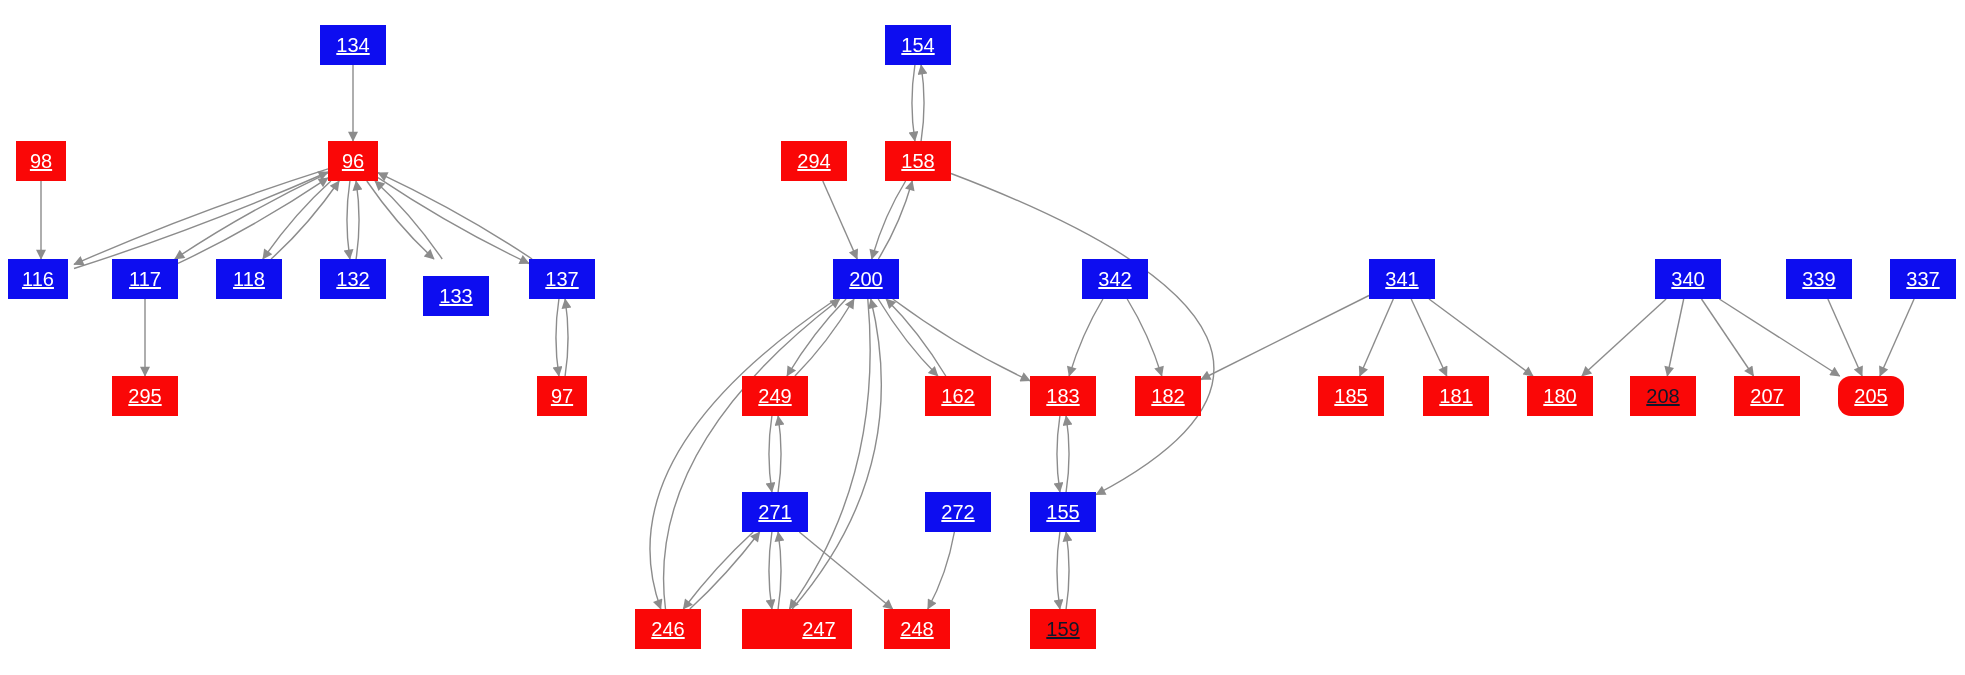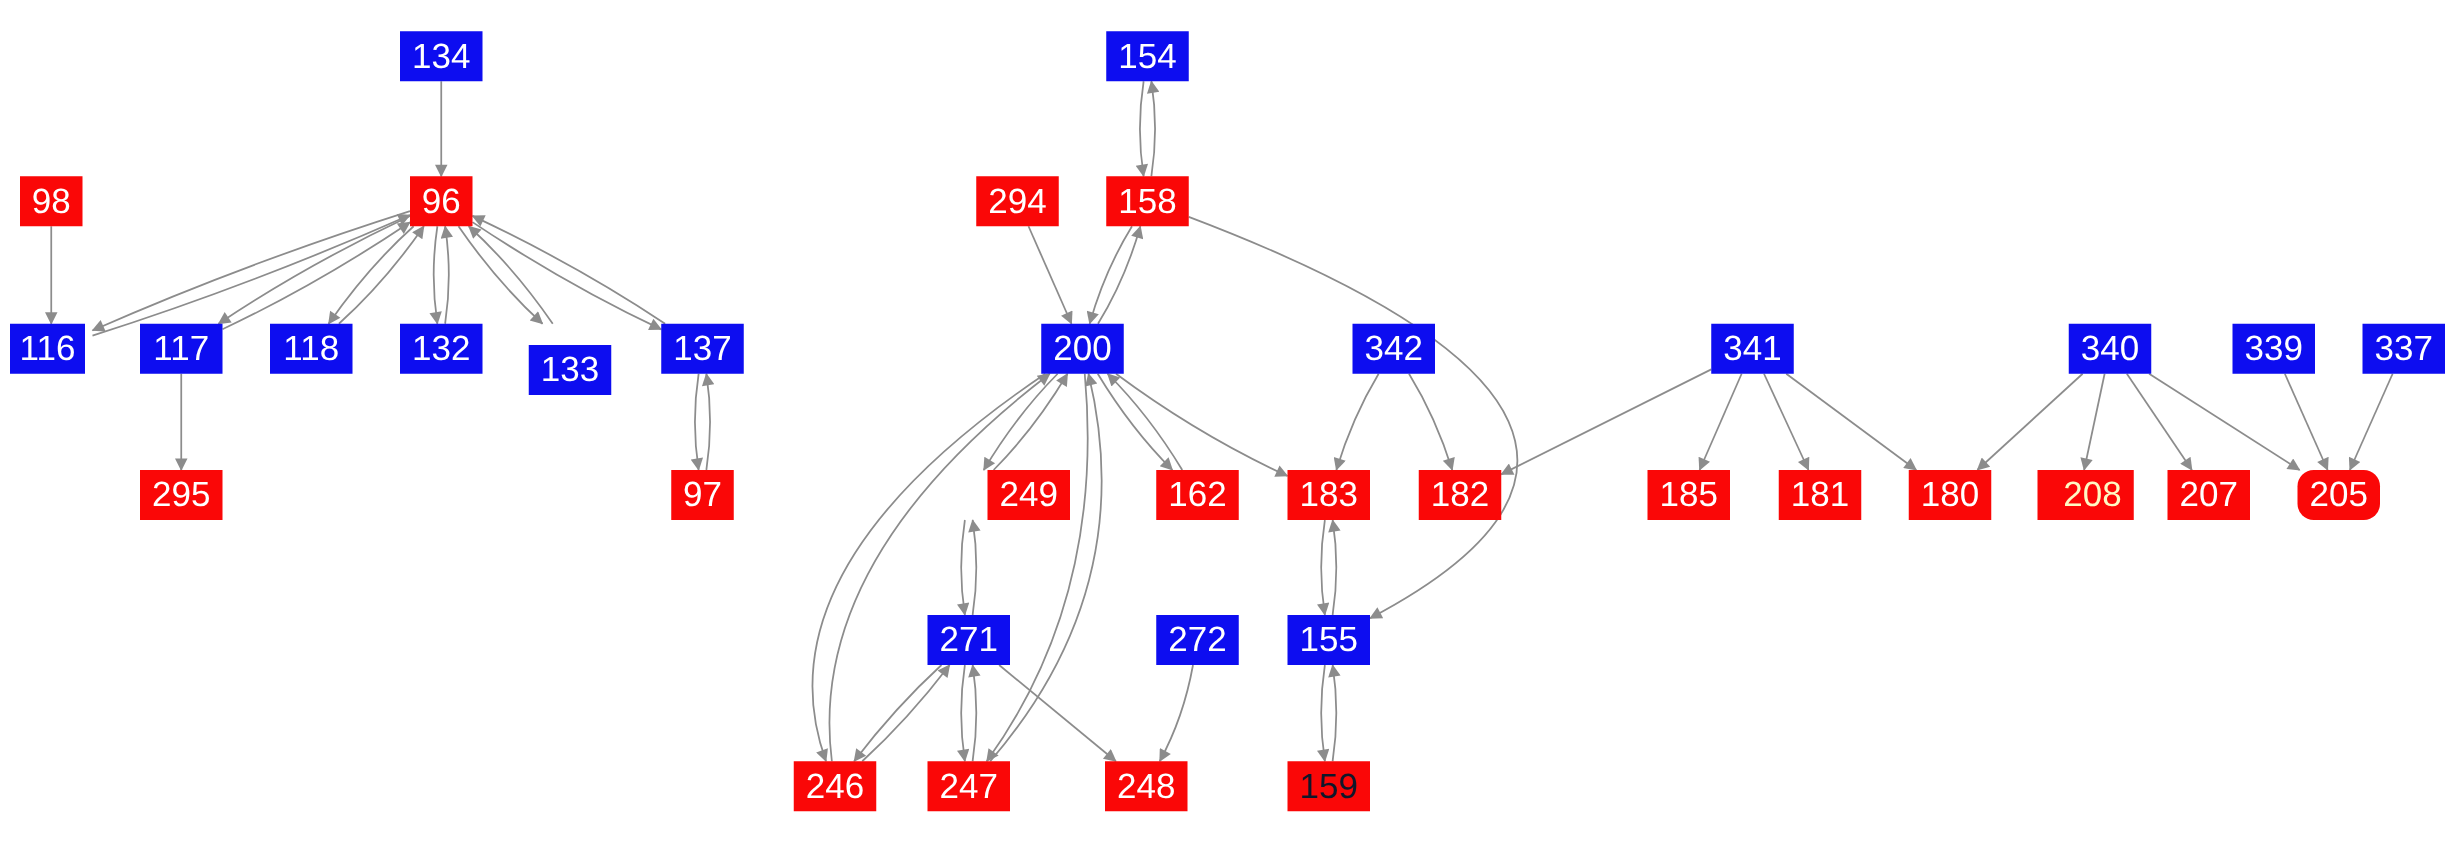--- a/index.html
+++ b/index.html
@@ -28,24 +28,25 @@
     top: 0;
     width: 1965px;
     height: 675px;
   }
   .graph-node {
     position: absolute;
     display: flex;
     align-items: center;
     justify-content: center;
     color: #ffffff;
-    font-size: 28px;
+    font-size: 20px;
     line-height: 1;
     user-select: none;
     cursor: default;
+    text-decoration: underline;
   }
   .edge-path {
     fill: none;
   }
 </style>
 </head>
 <body>
 
 <div id="graph-canvas">
   <svg id="edge-layer" width="1965" height="675" viewBox="0 0 1965 675" xmlns="http://www.w3.org/2000/svg">
@@ -125,31 +126,31 @@
       <div class="graph-node" style="left: 423px; top: 276px; width: 66px; height: 40px; background: rgb(13, 13, 240); color: rgb(255, 255, 255);">133</div>
       <div class="graph-node" style="left: 529px; top: 259px; width: 66px; height: 40px; background: rgb(13, 13, 240); color: rgb(255, 255, 255);">137</div>
       <div class="graph-node" style="left: 833px; top: 259px; width: 66px; height: 40px; background: rgb(13, 13, 240); color: rgb(255, 255, 255);">200</div>
       <div class="graph-node" style="left: 1082px; top: 259px; width: 66px; height: 40px; background: rgb(13, 13, 240); color: rgb(255, 255, 255);">342</div>
       <div class="graph-node" style="left: 1369px; top: 259px; width: 66px; height: 40px; background: rgb(13, 13, 240); color: rgb(255, 255, 255);">341</div>
       <div class="graph-node" style="left: 1655px; top: 259px; width: 66px; height: 40px; background: rgb(13, 13, 240); color: rgb(255, 255, 255);">340</div>
       <div class="graph-node" style="left: 1786px; top: 259px; width: 66px; height: 40px; background: rgb(13, 13, 240); color: rgb(255, 255, 255);">339</div>
       <div class="graph-node" style="left: 1890px; top: 259px; width: 66px; height: 40px; background: rgb(13, 13, 240); color: rgb(255, 255, 255);">337</div>
       <div class="graph-node" style="left: 112px; top: 376px; width: 66px; height: 40px; background: rgb(250, 7, 7); color: rgb(255, 255, 255);">295</div>
       <div class="graph-node" style="left: 537px; top: 376px; width: 50px; height: 40px; background: rgb(250, 7, 7); color: rgb(255, 255, 255);">97</div>
-      <div class="graph-node" style="left: 742px; top: 376px; width: 66px; height: 40px; background: rgb(250, 7, 7); color: rgb(255, 255, 255); margin-left: 48px;">249</div>
+      <div class="graph-node" style="left: 742px; top: 376px; width: 66px; height: 40px; background: rgb(250, 7, 7); color: rgb(255, 255, 255);">249</div>
       <div class="graph-node" style="left: 925px; top: 376px; width: 66px; height: 40px; background: rgb(250, 7, 7); color: rgb(255, 255, 255);">162</div>
       <div class="graph-node" style="left: 1030px; top: 376px; width: 66px; height: 40px; background: rgb(250, 7, 7); color: rgb(255, 255, 255);">183</div>
       <div class="graph-node" style="left: 1135px; top: 376px; width: 66px; height: 40px; background: rgb(250, 7, 7); color: rgb(255, 255, 255);">182</div>
       <div class="graph-node" style="left: 1318px; top: 376px; width: 66px; height: 40px; background: rgb(250, 7, 7); color: rgb(255, 255, 255);">185</div>
       <div class="graph-node" style="left: 1423px; top: 376px; width: 66px; height: 40px; background: rgb(250, 7, 7); color: rgb(255, 255, 255);">181</div>
       <div class="graph-node" style="left: 1527px; top: 376px; width: 66px; height: 40px; background: rgb(250, 7, 7); color: rgb(255, 255, 255);">180</div>
-      <div class="graph-node" style="left: 1630px; top: 376px; width: 66px; height: 40px; background: rgb(250, 7, 7); color: #fef9c3; padding-left: 11px;">208</div>
+      <div class="graph-node" style="left: 1630px; top: 376px; width: 66px; height: 40px; background: rgb(250, 7, 7); color: #0f172a;">208</div>
       <div class="graph-node" style="left: 1734px; top: 376px; width: 66px; height: 40px; background: rgb(250, 7, 7); color: rgb(255, 255, 255);">207</div>
       <div class="graph-node" style="left: 1838px; top: 376px; width: 66px; height: 40px; background: rgb(250, 7, 7); color: rgb(255, 255, 255); border-radius: 13px;">205</div>
       <div class="graph-node" style="left: 742px; top: 492px; width: 66px; height: 40px; background: rgb(13, 13, 240); color: rgb(255, 255, 255);">271</div>
       <div class="graph-node" style="left: 925px; top: 492px; width: 66px; height: 40px; background: rgb(13, 13, 240); color: rgb(255, 255, 255);">272</div>
       <div class="graph-node" style="left: 1030px; top: 492px; width: 66px; height: 40px; background: rgb(13, 13, 240); color: rgb(255, 255, 255);">155</div>
       <div class="graph-node" style="left: 635px; top: 609px; width: 66px; height: 40px; background: rgb(250, 7, 7); color: rgb(255, 255, 255);">246</div>
-      <div class="graph-node" style="left: 742px; top: 609px; width: 66px; height: 40px; background: rgb(250, 7, 7); color: rgb(255, 255, 255);">247</div>
+      <div class="graph-node" style="left: 742px; top: 609px; width: 66px; height: 40px; background: rgb(250, 7, 7); color: rgb(255, 255, 255); padding-left: 44px;">247</div>
       <div class="graph-node" style="left: 884px; top: 609px; width: 66px; height: 40px; background: rgb(250, 7, 7); color: rgb(255, 255, 255);">248</div>
       <div class="graph-node" style="left: 1030px; top: 609px; width: 66px; height: 40px; background: rgb(250, 7, 7); color: #0f172a;">159</div>
     </div>
 </div>
 
 </body></html>

